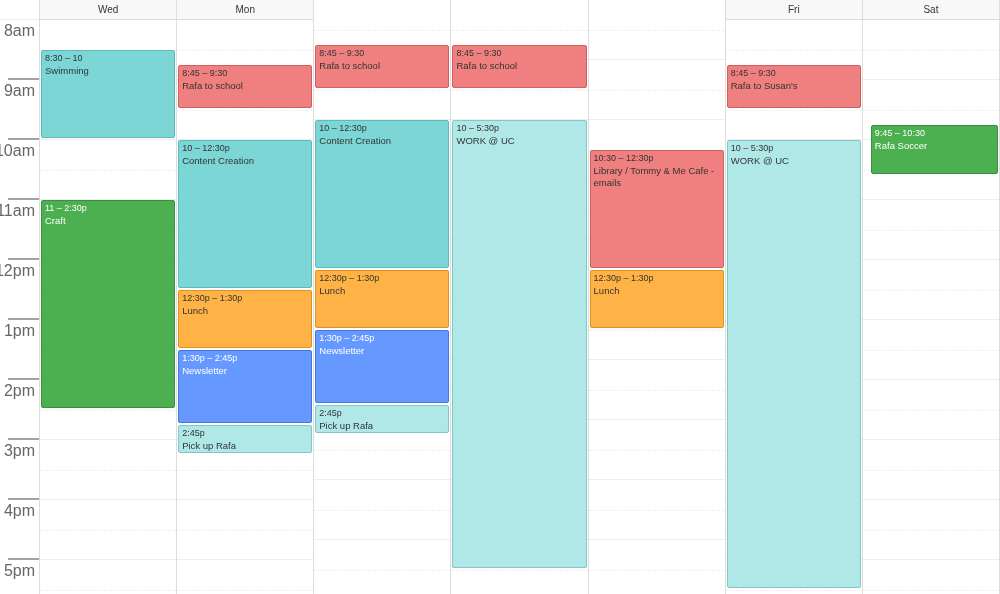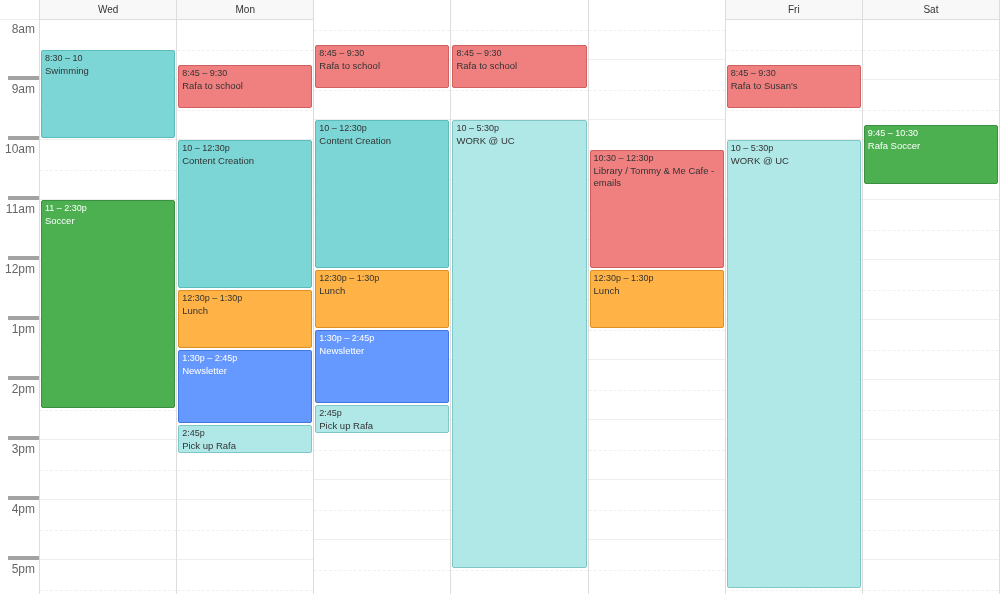--- a/index.html
+++ b/index.html
@@ -19,22 +19,22 @@
     }
     
     .time-label {
       height: 60px;
       display: flex;
       align-items: flex-start;
       justify-content: flex-end;
       padding-right: 4px;
       padding-top: 2px;
       color: #666;
-      font-size: 12px;
-      border-bottom: 4px solid #a3a3a3;
+      font-size: 16px;
+      border-bottom: 2px solid #a3a3a3;
       margin-left: 8px;
     }
     
     .time-header {
       height: 20px;
       border-bottom: 1px solid #eee;
     }
     
     .days-container {
       display: flex;
@@ -146,21 +146,21 @@
           </div>
           <div class="hour-slot" style="position: absolute; top: 540px; left: 0px; right: 0px; height: 60px; border-bottom: 1px solid rgb(238, 238, 238);">
             <div style="position: absolute; top: 50%; left: 0px; right: 0px; border-top: 1px dashed rgb(240, 240, 240);"></div>
           </div>
           <div class="event event-cyan" style="top: 30px; height: 88px;">
             <div class="event-time">8:30 – 10</div>
             <div class="event-title">Swimming</div>
           </div>
           <div class="event event-green" style="top: 180px; height: 208px;">
             <div class="event-time">11 – 2:30p</div>
-            <div class="event-title">Soccer</div>
+            <div class="event-title">Craft</div>
           </div>
         </div>
       </div>
       <div class="day-column">
         <div class="day-header">Mon</div>
         <div class="day-grid" style="position: relative; height: 840px;">
           <div class="hour-slot" style="position: absolute; top: 0px; left: 0px; right: 0px; height: 60px; border-bottom: 1px solid rgb(238, 238, 238);">
             <div style="position: absolute; top: 50%; left: 0px; right: 0px; border-top: 1px dashed rgb(240, 240, 240);"></div>
           </div>
           <div class="hour-slot" style="position: absolute; top: 60px; left: 0px; right: 0px; height: 60px; border-bottom: 1px solid rgb(238, 238, 238);">
@@ -419,20 +419,20 @@
           </div>
           <div class="hour-slot" style="position: absolute; top: 420px; left: 0px; right: 0px; height: 60px; border-bottom: 1px solid rgb(238, 238, 238);">
             <div style="position: absolute; top: 50%; left: 0px; right: 0px; border-top: 1px dashed rgb(240, 240, 240);"></div>
           </div>
           <div class="hour-slot" style="position: absolute; top: 480px; left: 0px; right: 0px; height: 60px; border-bottom: 1px solid rgb(238, 238, 238);">
             <div style="position: absolute; top: 50%; left: 0px; right: 0px; border-top: 1px dashed rgb(240, 240, 240);"></div>
           </div>
           <div class="hour-slot" style="position: absolute; top: 540px; left: 0px; right: 0px; height: 60px; border-bottom: 1px solid rgb(238, 238, 238);">
             <div style="position: absolute; top: 50%; left: 0px; right: 0px; border-top: 1px dashed rgb(240, 240, 240);"></div>
           </div>
-          <div class="event event-green" style="top: 105px; height: 59px;">
+          <div class="event event-green" style="top: 105px; height: 49px; margin-left: 7px;">
             <div class="event-time">9:45 – 10:30</div>
             <div class="event-title">Rafa Soccer</div>
           </div>
         </div>
       </div>
     </div>
 </div>
 
 </body></html>

